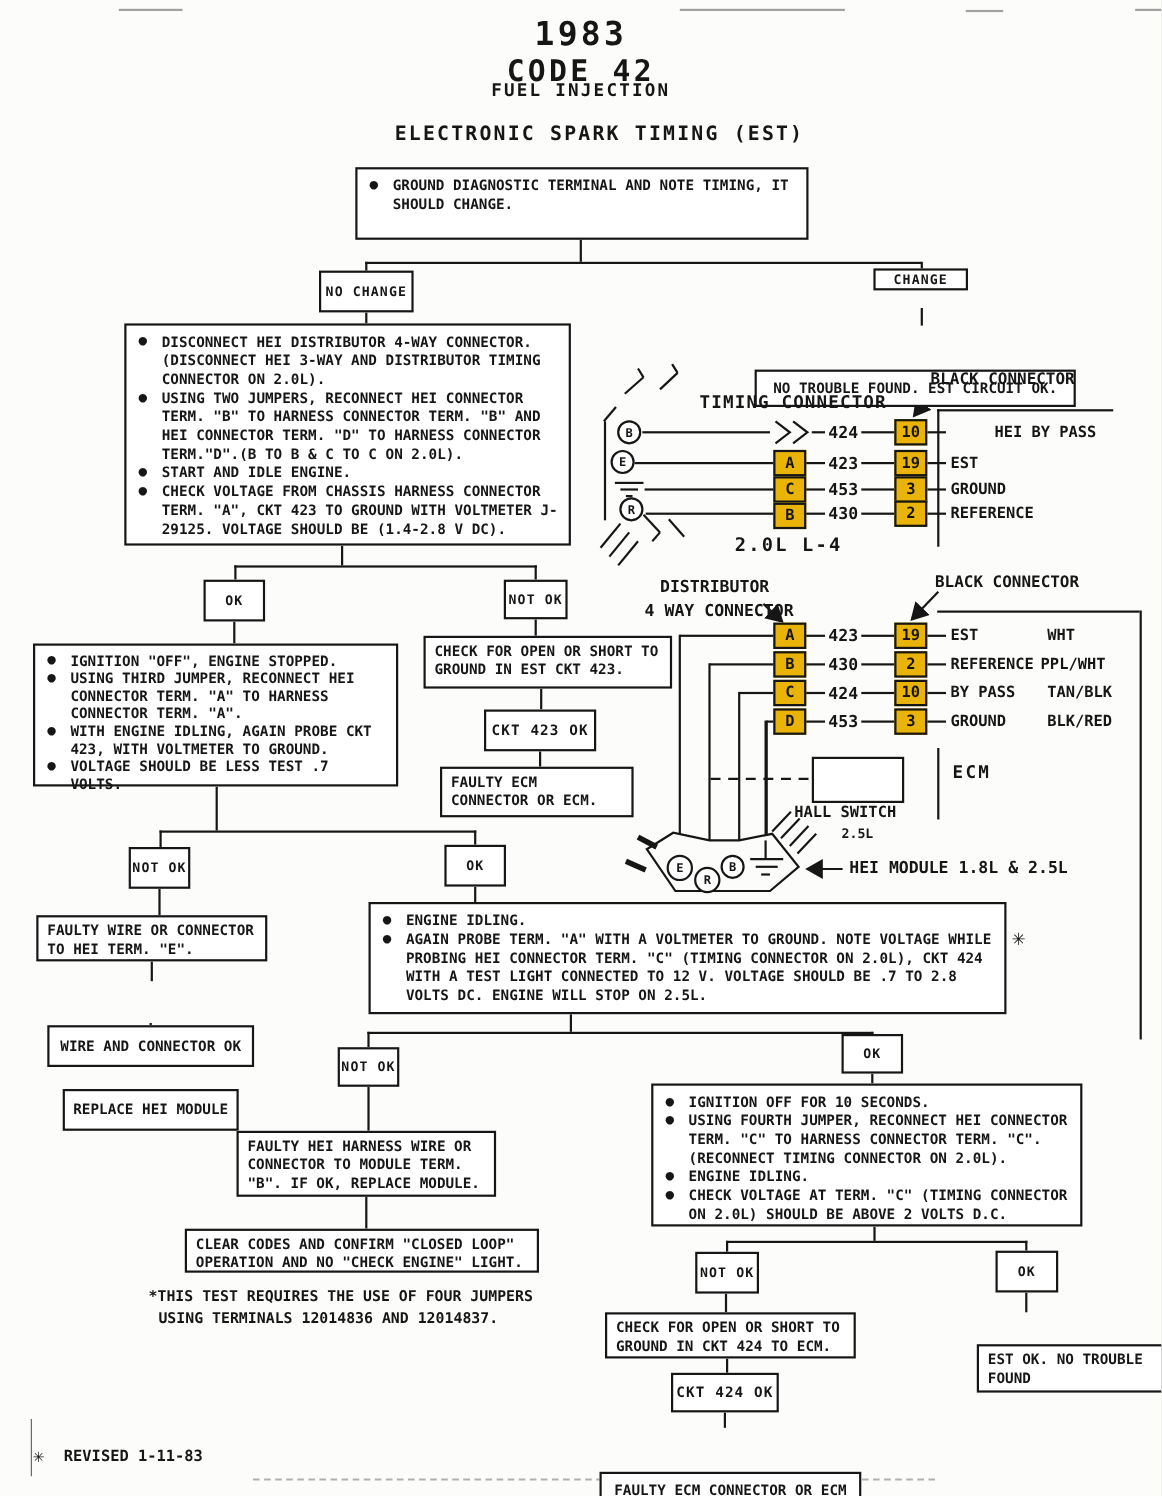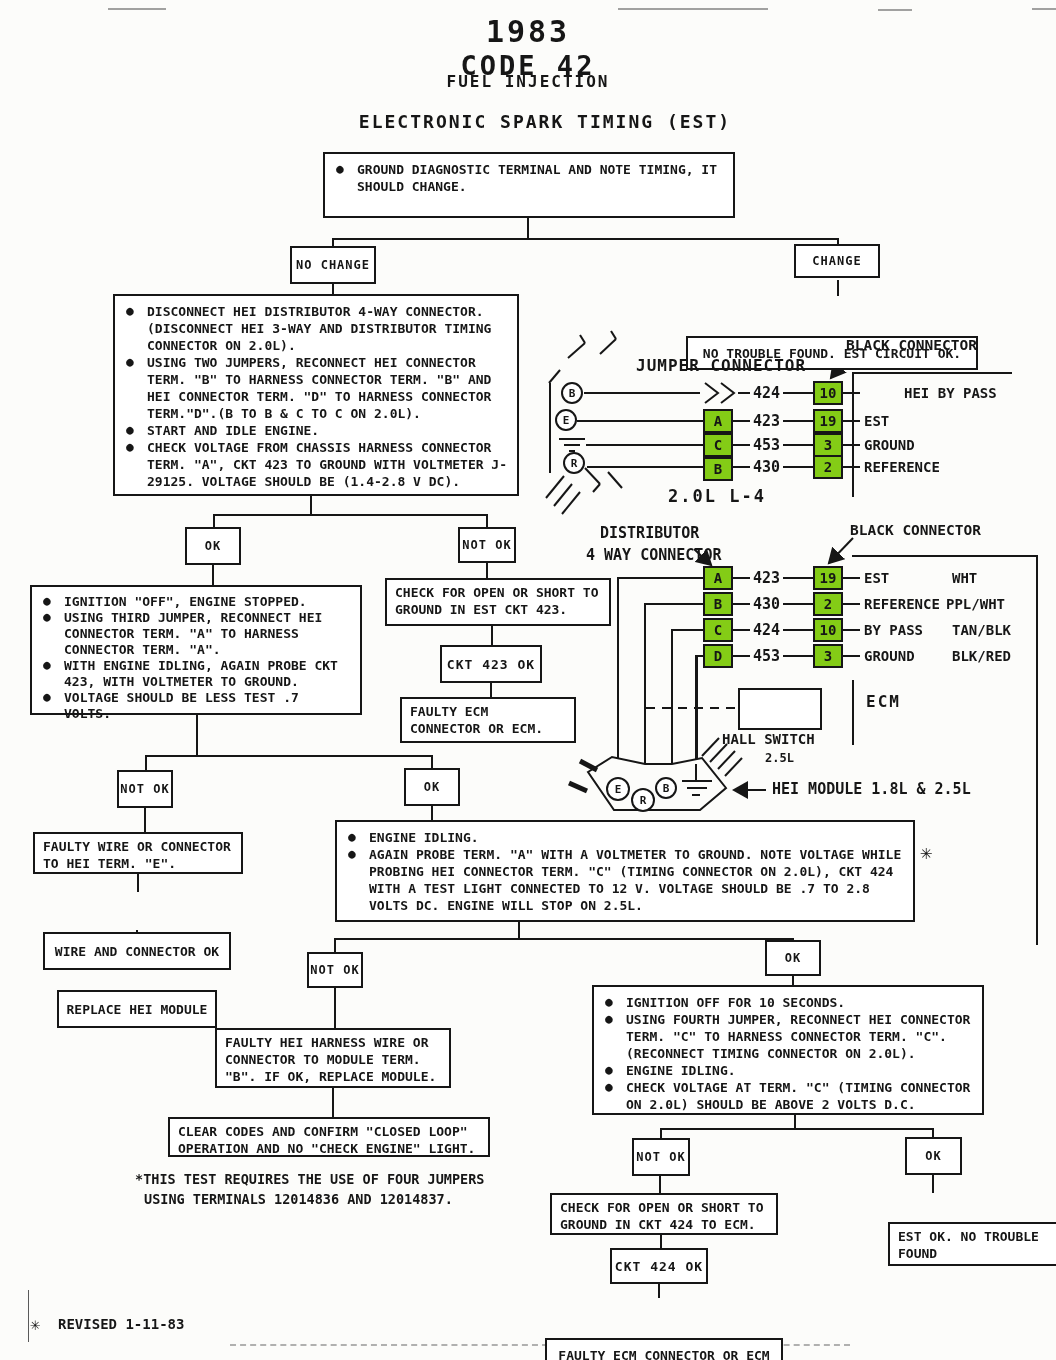--- a/index.html
+++ b/index.html
@@ -11,21 +11,21 @@
   .lbl{display:flex;align-items:center;justify-content:center;text-align:center;font-size:12px;letter-spacing:1px;}
   .resbox{font-size:13px;line-height:17px;padding:4px 8px;}
   .rescenter{display:flex;align-items:center;justify-content:center;text-align:center;font-size:13px;padding:2px 6px;margin-top:40px;}
   ul.bullets{list-style:none;margin:0;padding:7px 8px 5px 10px;font-size:13px;line-height:17px;}
   ul.bullets li{position:relative;padding-left:22px;margin:0;}
   ul.bullets li::before{content:"\25CF";position:absolute;left:1px;top:-1px;}
   .hl,.vl{position:absolute;background:var(--ink);z-index:1;}
   .hl{height:2px;} .vl{width:2px;}
   .txt{position:absolute;white-space:pre;z-index:3;}
   .wnum{position:absolute;font-size:15px;background:var(--paper);padding:0 3px;z-index:3;}
-  .cell{position:absolute;width:30px;height:24px;border:2px solid var(--ink);background:#84cc16;
+  .cell{position:absolute;width:30px;height:24px;border:2px solid var(--ink);background:#eab308;
         display:flex;align-items:center;justify-content:center;font-size:14px;box-sizing:border-box;z-index:3;}
   .circ{position:absolute;border:2px solid var(--ink);border-radius:50%;background:#fff;
         display:flex;align-items:center;justify-content:center;font-size:11px;box-sizing:border-box;z-index:4;}
   #art{position:absolute;left:0;top:0;z-index:2;pointer-events:none;}
   .title{position:absolute;width:100%;text-align:center;letter-spacing:3px;}
   .scanline{position:absolute;background:#555;opacity:.55;z-index:0;}
   .asterisk{position:absolute;font-size:20px;z-index:3;}
 </style>
 </head>
 <body>
@@ -80,21 +80,21 @@
   <div class="vl" style="left:660px;top:1235px;height:13px;"></div>
   <div class="vl" style="left:658px;top:1284px;height:14px;"></div>
 
   <div class="box" style="left:323px;top:152px;width:412px;height:66px;">
     <ul class="bullets">
       <li>GROUND DIAGNOSTIC TERMINAL AND NOTE TIMING, IT SHOULD CHANGE.</li>
     </ul>
   </div>
 
   <div class="box lbl" style="left:290px;top:246px;width:86px;height:38px;">NO CHANGE</div>
-  <div class="box lbl" style="left:794px;top:244px;width:86px;height:34px;">CHANGE</div>
+  <div class="box lbl" style="left:794px;top:244px;width:86px;height:20px;">CHANGE</div>
   <div class="box rescenter" style="left:686px;top:296px;width:292px;height:34px;">NO TROUBLE FOUND. EST CIRCUIT OK.</div>
 
   <div class="box" style="left:113px;top:294px;width:406px;height:202px;">
     <ul class="bullets">
       <li>DISCONNECT HEI DISTRIBUTOR 4-WAY CONNECTOR. (DISCONNECT HEI 3-WAY AND DISTRIBUTOR TIMING CONNECTOR ON 2.0L).</li>
       <li>USING TWO JUMPERS, RECONNECT HEI CONNECTOR TERM. "B" TO HARNESS CONNECTOR TERM. "B" AND HEI CONNECTOR TERM. "D" TO HARNESS CONNECTOR TERM."D".(B TO B &amp; C TO C ON 2.0L).</li>
       <li>START AND IDLE ENGINE.</li>
       <li>CHECK VOLTAGE FROM CHASSIS HARNESS CONNECTOR TERM. "A", CKT 423 TO GROUND WITH VOLTMETER J-29125. VOLTAGE SHOULD BE (1.4-2.8 V DC).</li>
     </ul>
   </div>
@@ -153,21 +153,21 @@
   <div class="box lbl" style="left:610px;top:1248px;width:98px;height:36px;font-size:13px;">CKT 424 OK</div>
   <div class="box rescenter" style="left:545px;top:1298px;width:238px;height:34px;">FAULTY ECM CONNECTOR OR ECM</div>
 
   <div class="txt" style="left:135px;top:1171px;font-size:13.5px;">*THIS TEST REQUIRES THE USE OF FOUR JUMPERS</div>
   <div class="txt" style="left:144px;top:1191px;font-size:13.5px;">USING TERMINALS 12014836 AND 12014837.</div>
   <div class="asterisk" style="left:30px;top:1314px;font-size:17px;">✳</div>
   <div class="txt" style="left:58px;top:1316px;font-size:14px;">REVISED 1-11-83</div>
   <div class="vl" style="left:28px;top:1290px;height:52px;width:1px;opacity:.7;"></div>
   <div class="scanline" style="left:230px;top:1344px;width:620px;height:0;border-top:2px dashed #666;background:none;opacity:.5;"></div>
 
-  <div class="txt" style="left:636px;top:356px;font-size:16px;letter-spacing:1px;">JUMPER CONNECTOR</div>
+  <div class="txt" style="left:636px;top:356px;font-size:16px;letter-spacing:1px;">TIMING CONNECTOR</div>
   <div class="txt" style="left:846px;top:337px;font-size:14.5px;">BLACK CONNECTOR</div>
   <div class="txt" style="left:668px;top:486px;font-size:17px;letter-spacing:2px;">2.0L L-4</div>
 
   <div class="hl" style="left:584px;top:392px;width:229px;"></div>
   <div class="hl" style="left:577px;top:420px;width:236px;"></div>
   <div class="hl" style="left:586px;top:444px;width:227px;"></div>
   <div class="hl" style="left:587px;top:466px;width:226px;"></div>
 
   <div class="hl" style="left:843px;top:392px;width:17px;"></div>
   <div class="hl" style="left:843px;top:420px;width:17px;"></div>

